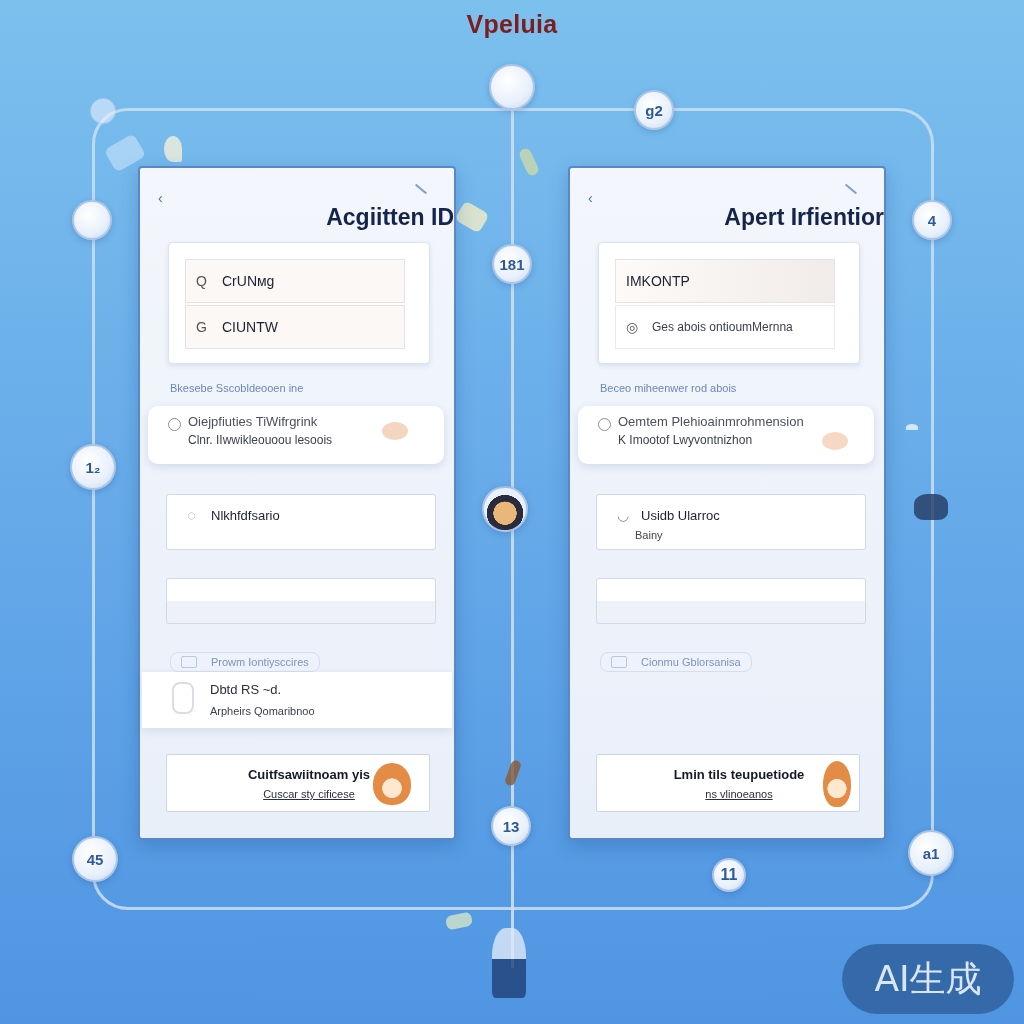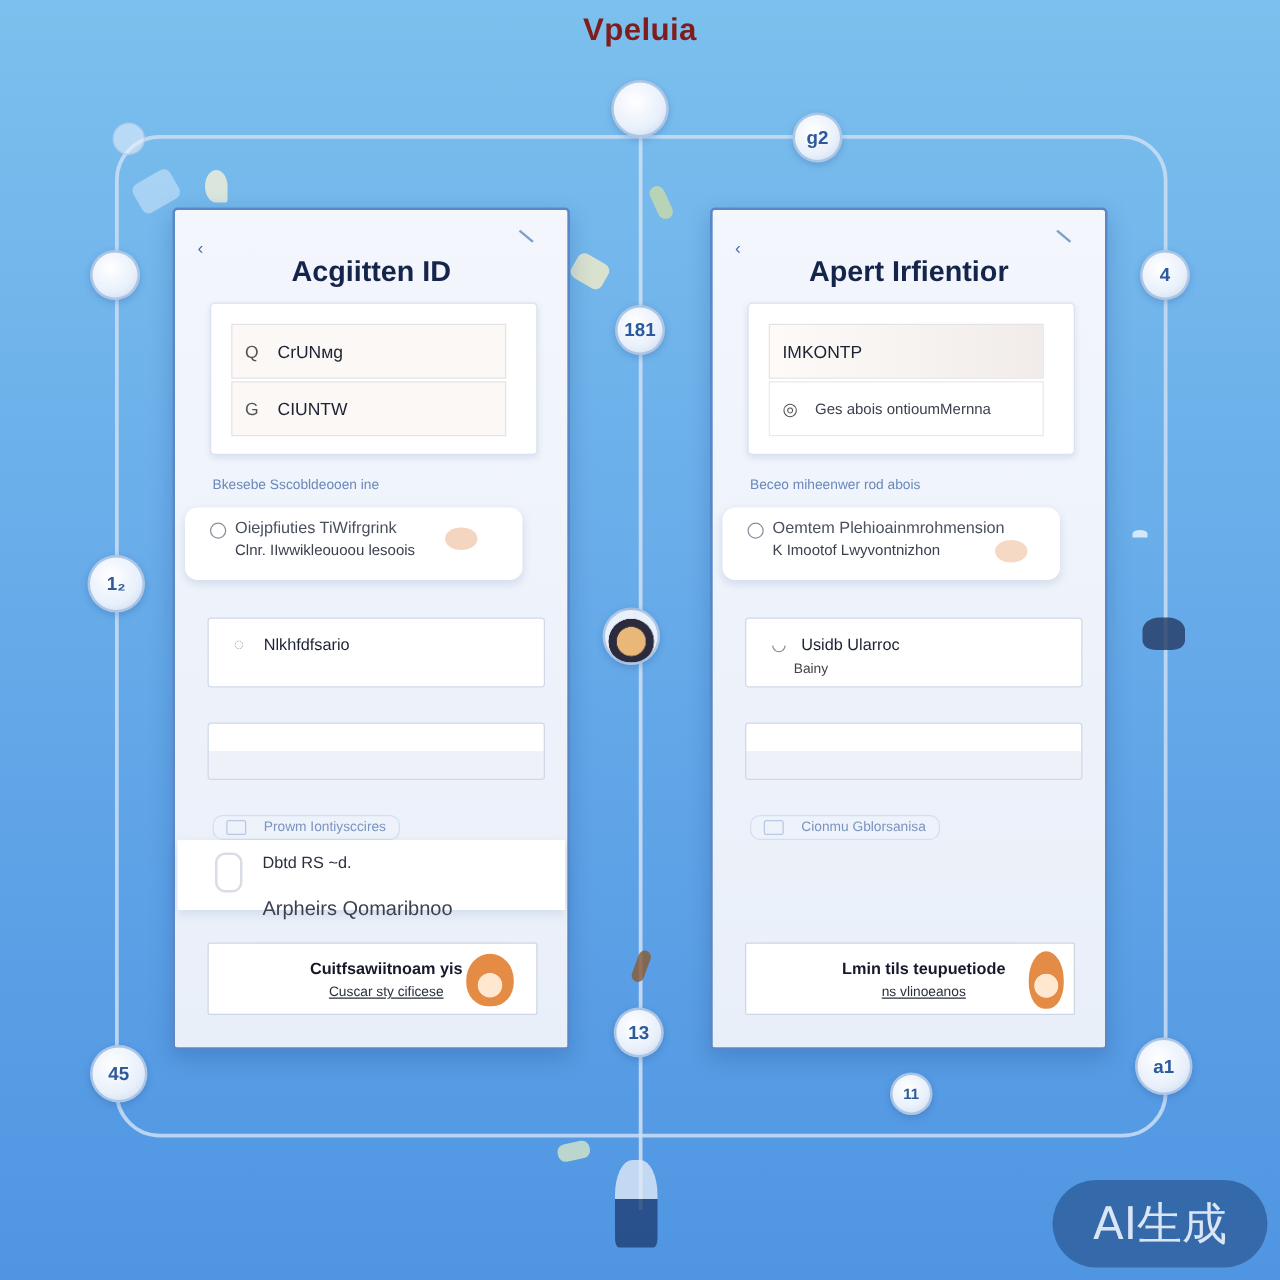--- a/index.html
+++ b/index.html
@@ -25,63 +25,63 @@
   }
   .node {
     position: absolute; width: 40px; height: 40px; border-radius: 50%;
     background: radial-gradient(circle at 40% 35%, #ffffff 0%, #e8f0fb 60%, #c5d6ee 100%);
     border: 2px solid rgba(170,195,228,0.95);
     box-shadow: 0 2px 6px rgba(30,70,140,0.25);
     display: flex; align-items: center; justify-content: center;
     font-size: 15px; font-weight: 700; color: #2d5a9c; text-align: center;
   }
   .node.lg { width: 46px; height: 46px; }
-  .node.sm { width: 34px; height: 34px; font-size: 12px; }
+  .node.sm { width: 34px; height: 34px; font-size: 16px; }
   .deco {
     position: absolute; border-radius: 6px; opacity: 0.8;
   }
   
   .card {
     position: absolute; top: 166px; width: 318px; height: 674px;
     background: linear-gradient(180deg, #f3f6fc 0%, #e9eff9 100%);
     border: 2px solid #5a88c7; border-radius: 4px;
     box-shadow: 0 6px 18px rgba(20,60,130,0.25);
   }
   .card.left { left: 138px; }
   .card.right { left: 568px; }
   .card-back {
     position: absolute; top: 22px; left: 18px; font-size: 14px; color: #4a6ea8;
   }
   .card-corner {
     position: absolute; top: 20px; right: 26px; width: 14px; height: 2px;
     background: #7f9fcc; transform: rotate(40deg);
   }
   .card-title {
-    position: absolute; top: 36px; left: 0; width: 100%; text-align: center;
+    position: absolute; top: 36px; left: 0; width: 100%; text-align: right;
     font-size: 23px; font-weight: 700; color: #14244a;
   }
   .input-group {
     position: absolute; top: 74px; left: 28px; width: 262px; height: 122px;
     background: #ffffff; border: 1px solid #d8e2f0; border-radius: 4px;
     box-shadow: 0 2px 5px rgba(40,80,150,0.12);
   }
   .field {
     position: absolute; left: 16px; width: 220px; height: 44px;
     background: #fbf8f6; border: 1px solid #e6e3e6;
     display: flex; align-items: center; padding-left: 10px;
     font-size: 14px; color: #1c2233;
   }
   .field .ficon { width: 16px; color: #555; margin-right: 10px; font-size: 14px; }
   .field.f1 { top: 16px; }
   .field.f2 { top: 62px; }
   .section-label {
     position: absolute; top: 214px; left: 30px; font-size: 11px; color: #6a88b9;
   }
   .list-row {
-    position: absolute; top: 238px; left: 8px; width: 270px; height: 58px;
+    position: absolute; top: 238px; left: 8px; width: 296px; height: 58px;
     background: #ffffff; border-radius: 10px;
     box-shadow: 0 3px 8px rgba(40,80,150,0.15);
     padding: 8px 12px 0 40px; font-size: 13px; color: #4a5060;
   }
   .list-row .r1 { display: block; margin-bottom: 4px; }
   .list-row .r2 { display: block; font-size: 12px; color: #3c4150; }
   .list-row .radio {
     position: absolute; left: 20px; top: 12px; width: 13px; height: 13px;
     border: 1.5px solid #8a8f9c; border-radius: 50%;
   }
@@ -108,21 +108,21 @@
   }
   .chip-label .chip-icon {
     position: absolute; left: 10px; top: 3px; width: 16px; height: 12px;
     border: 1px solid #b7c8e4; border-radius: 2px;
   }
   .list-row2 {
     position: absolute; top: 504px; left: 2px; width: 310px; height: 56px;
     background: #ffffff; box-shadow: 0 3px 8px rgba(40,80,150,0.12);
     padding: 10px 0 0 68px; font-size: 13px; color: #2a2f3d;
   }
-  .list-row2 .sub { display: block; font-size: 16px; margin-top: 22px; color: #3c4150; }
+  .list-row2 .sub { display: block; font-size: 11px; margin-top: 8px; color: #3c4150; }
   .list-row2 .radio {
     position: absolute; left: 34px; top: 12px; width: 16px; height: 16px;
     border: 1.5px solid #9aa0ab; border-radius: 50%;
   }
   .list-row2 .rt-radio {
     position: absolute; right: 28px; top: 16px; width: 16px; height: 16px;
     border: 1.5px solid #9aa0ab; border-radius: 50%;
   }
   .list-row2 .rt-radio::after {
     content: ""; position: absolute; left: 4.5px; top: 4.5px; width: 4px; height: 4px;

